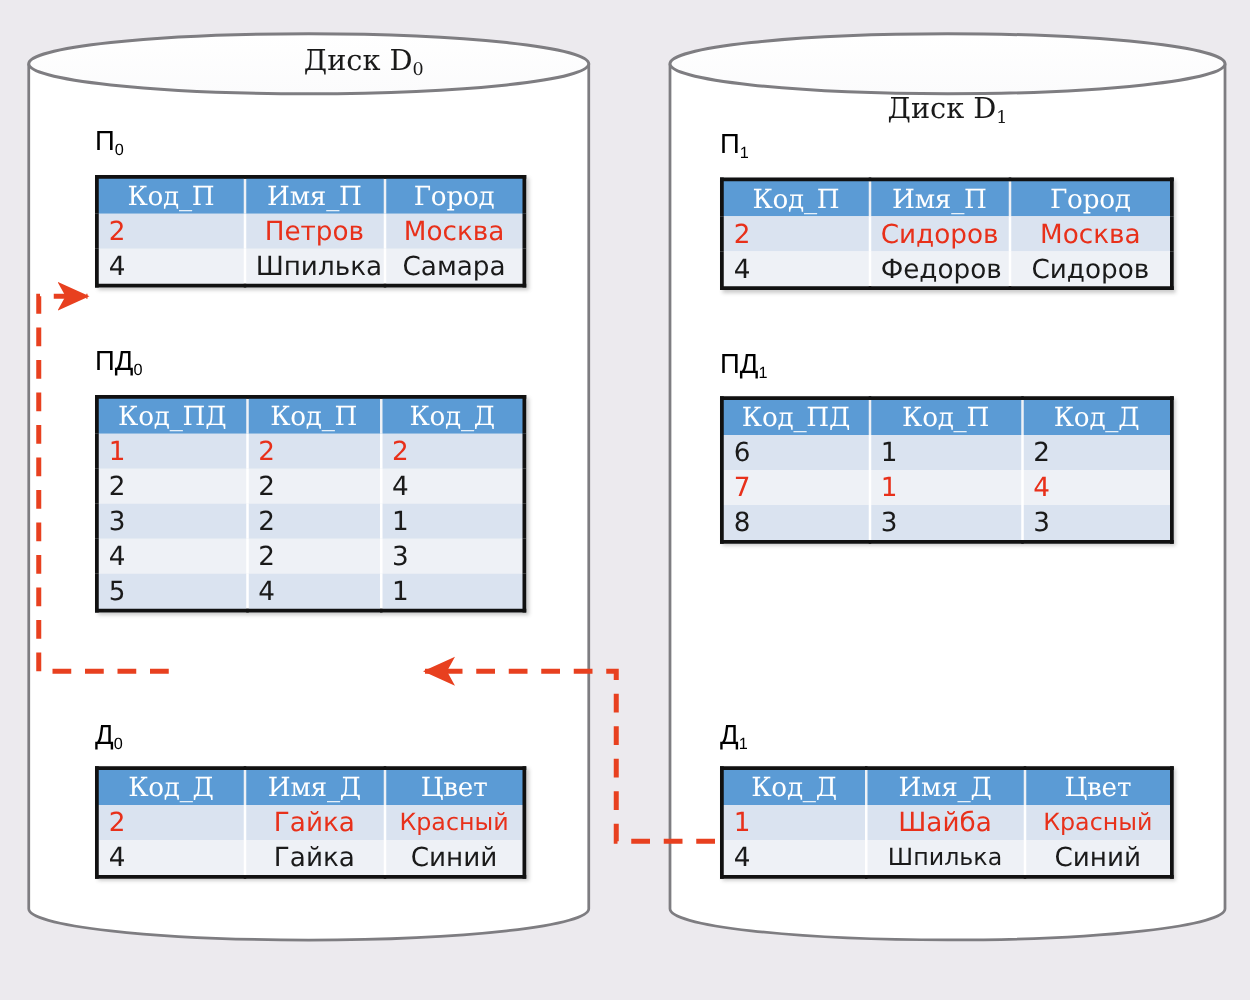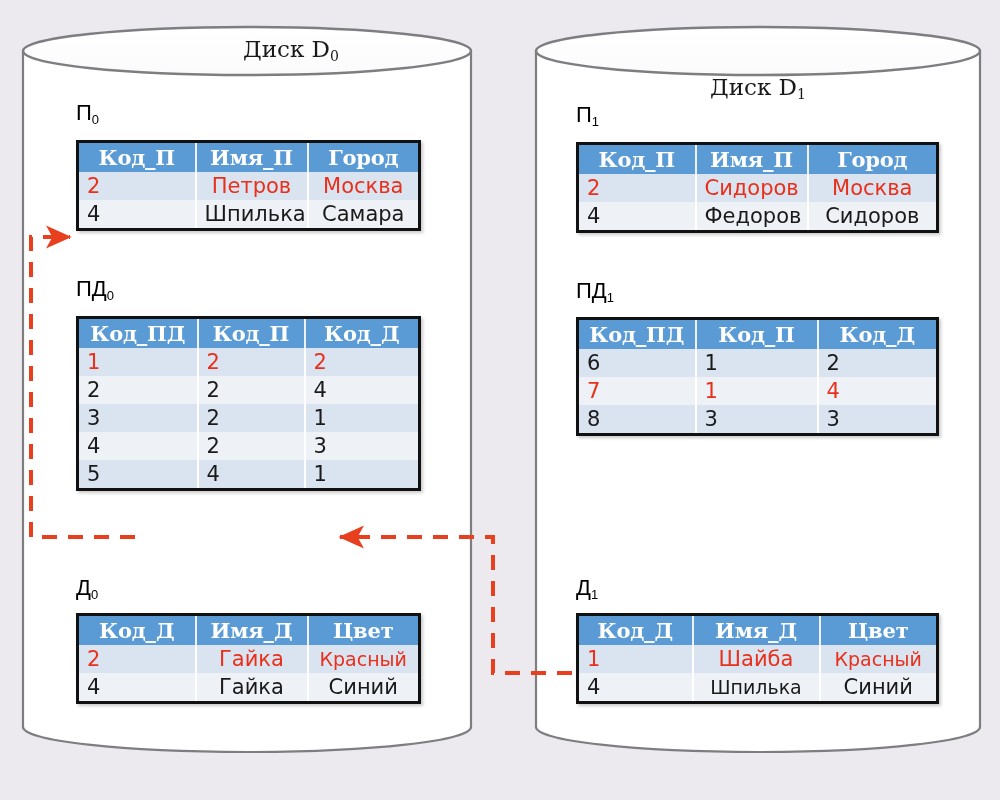--- a/index.html
+++ b/index.html
@@ -62,21 +62,21 @@
     position: absolute;
     border-collapse: collapse;
     border: 3px solid #111;
     table-layout: fixed;
     background: #eef1f6;
     box-shadow: 2px 2px 3px rgba(80,80,80,0.30);
   }
   .dtable th {
     background: #5b9bd5;
     color: #ffffff;
-    font-weight: bold;
+    font-weight: normal;
     font-size: 21px;
     text-align: center;
     padding: 2px 6px;
     border-right: 2px solid #eef1f6;
     font-family: "DejaVu Serif", "Liberation Serif", serif;
     letter-spacing: -0.2px;
   }
   .dtable th:last-child { border-right: none; }
   .dtable td {
     font-size: 21px;

